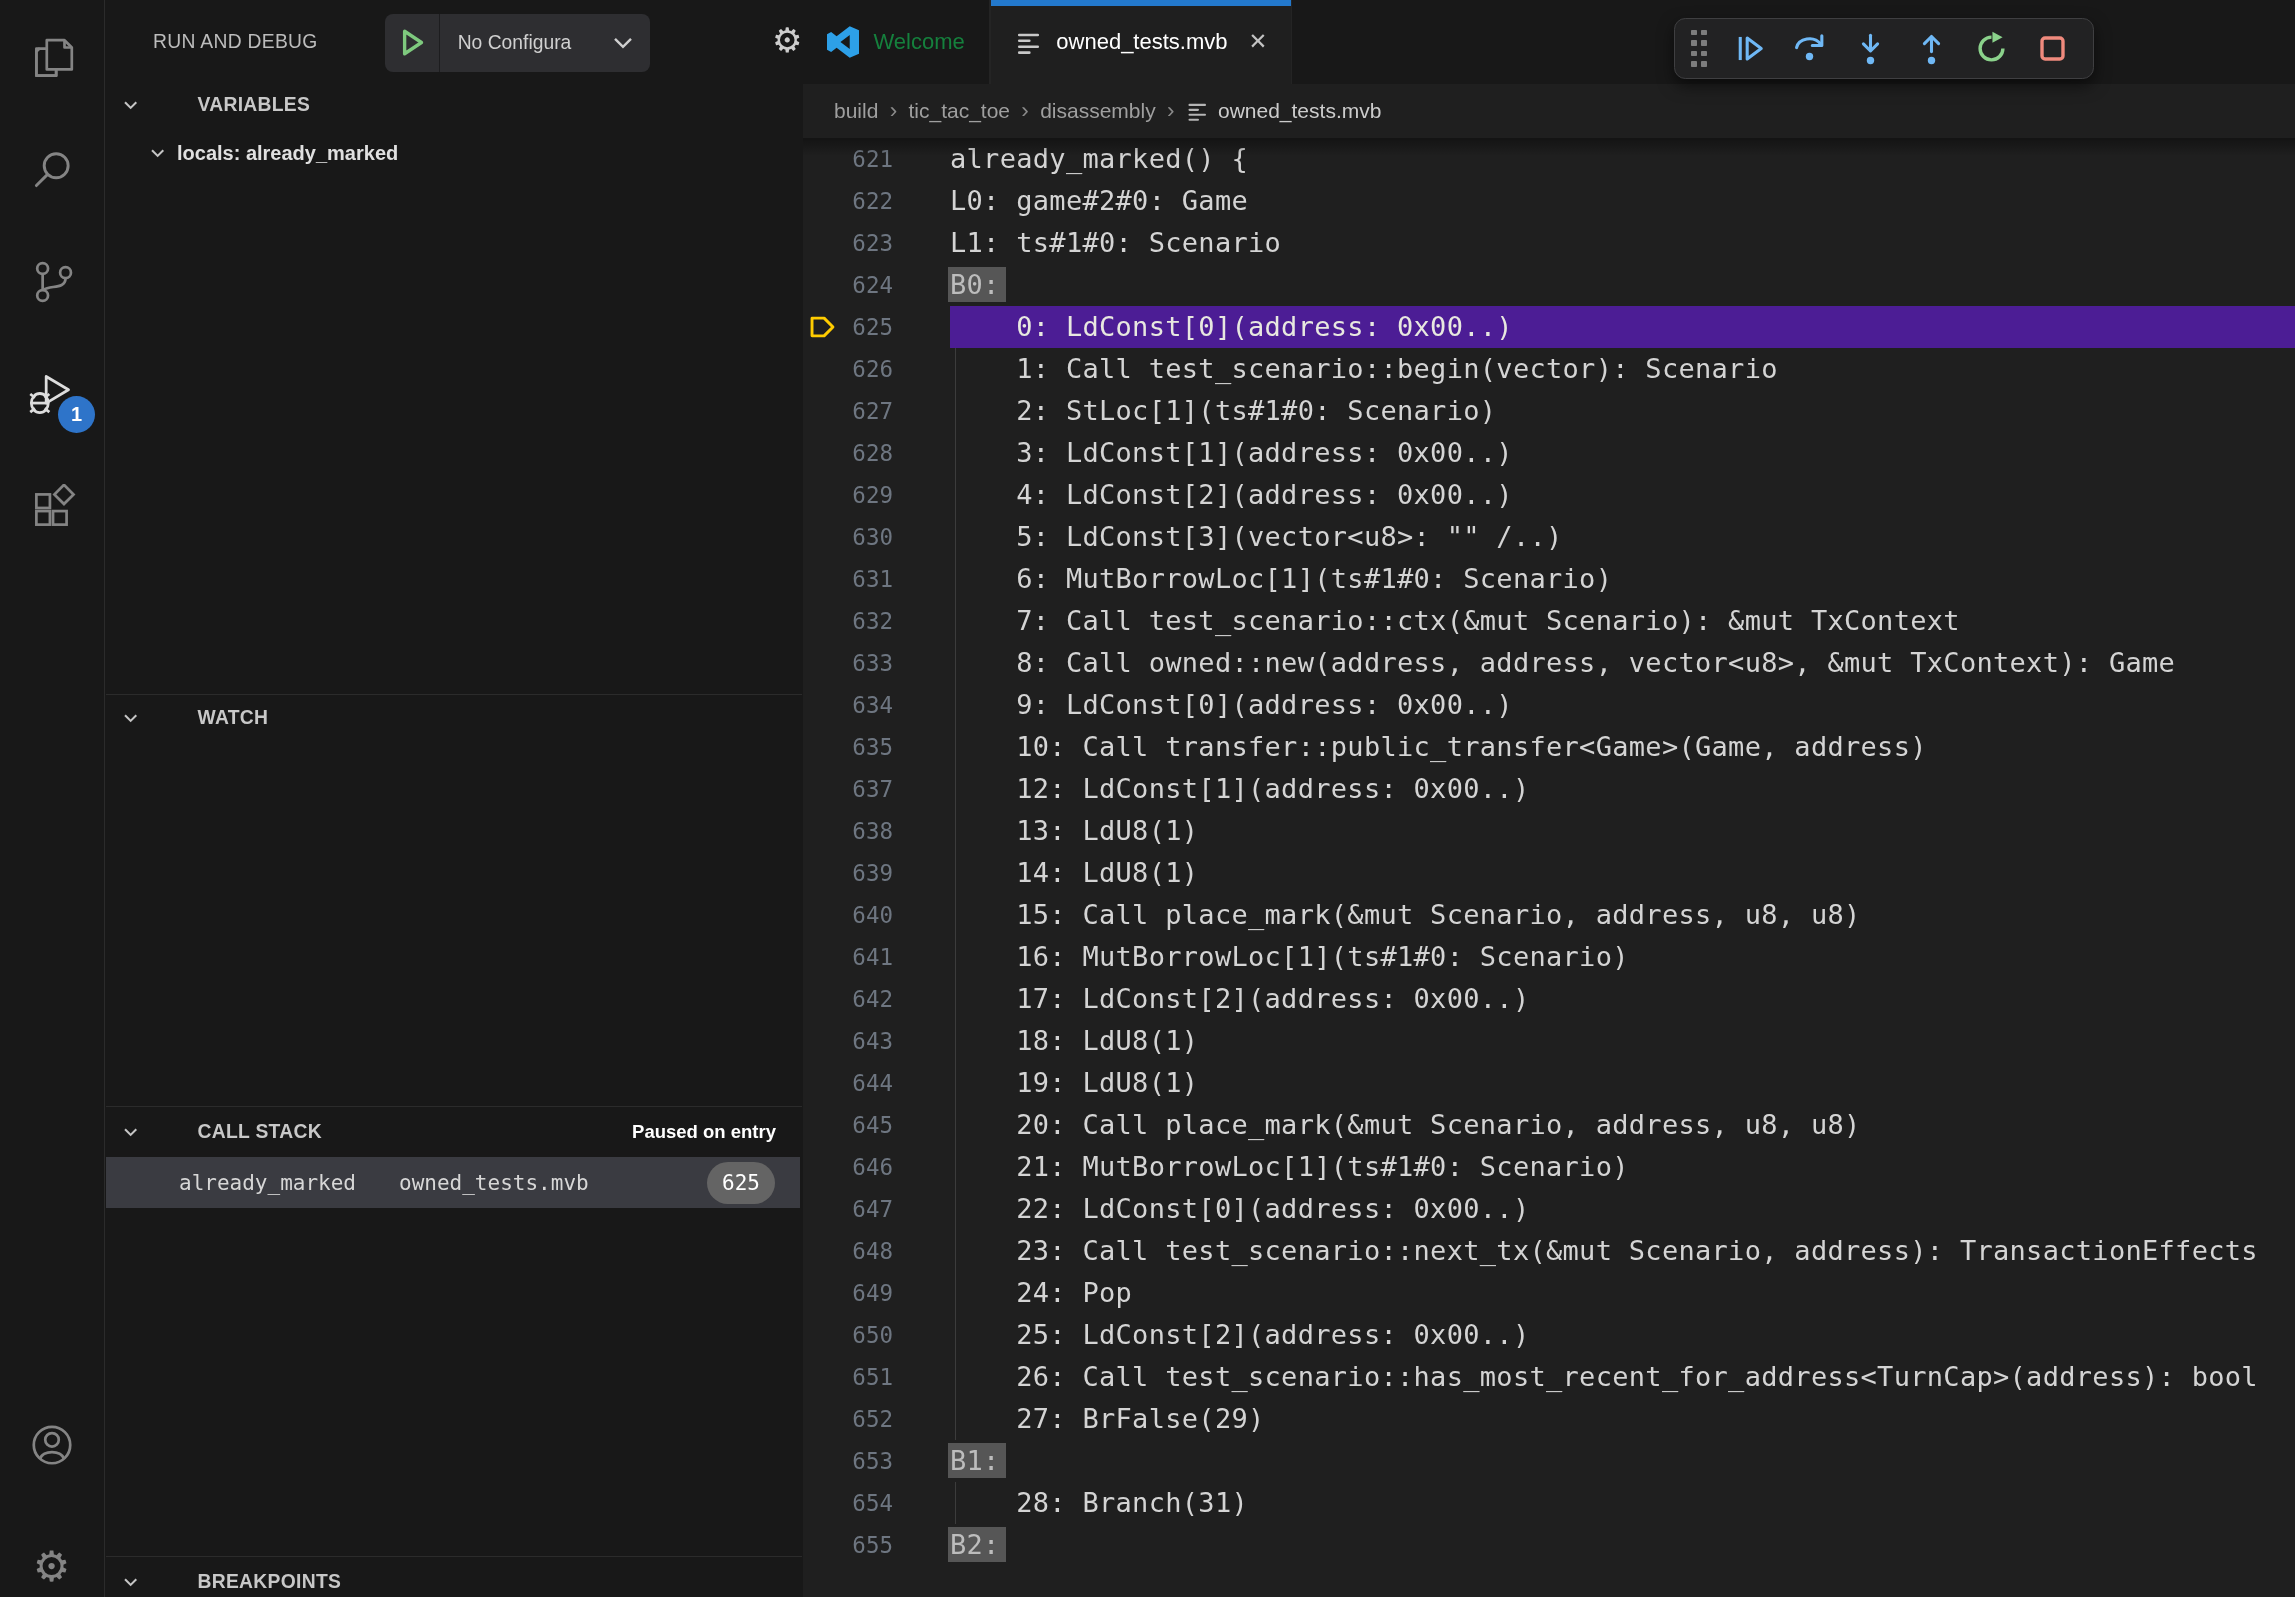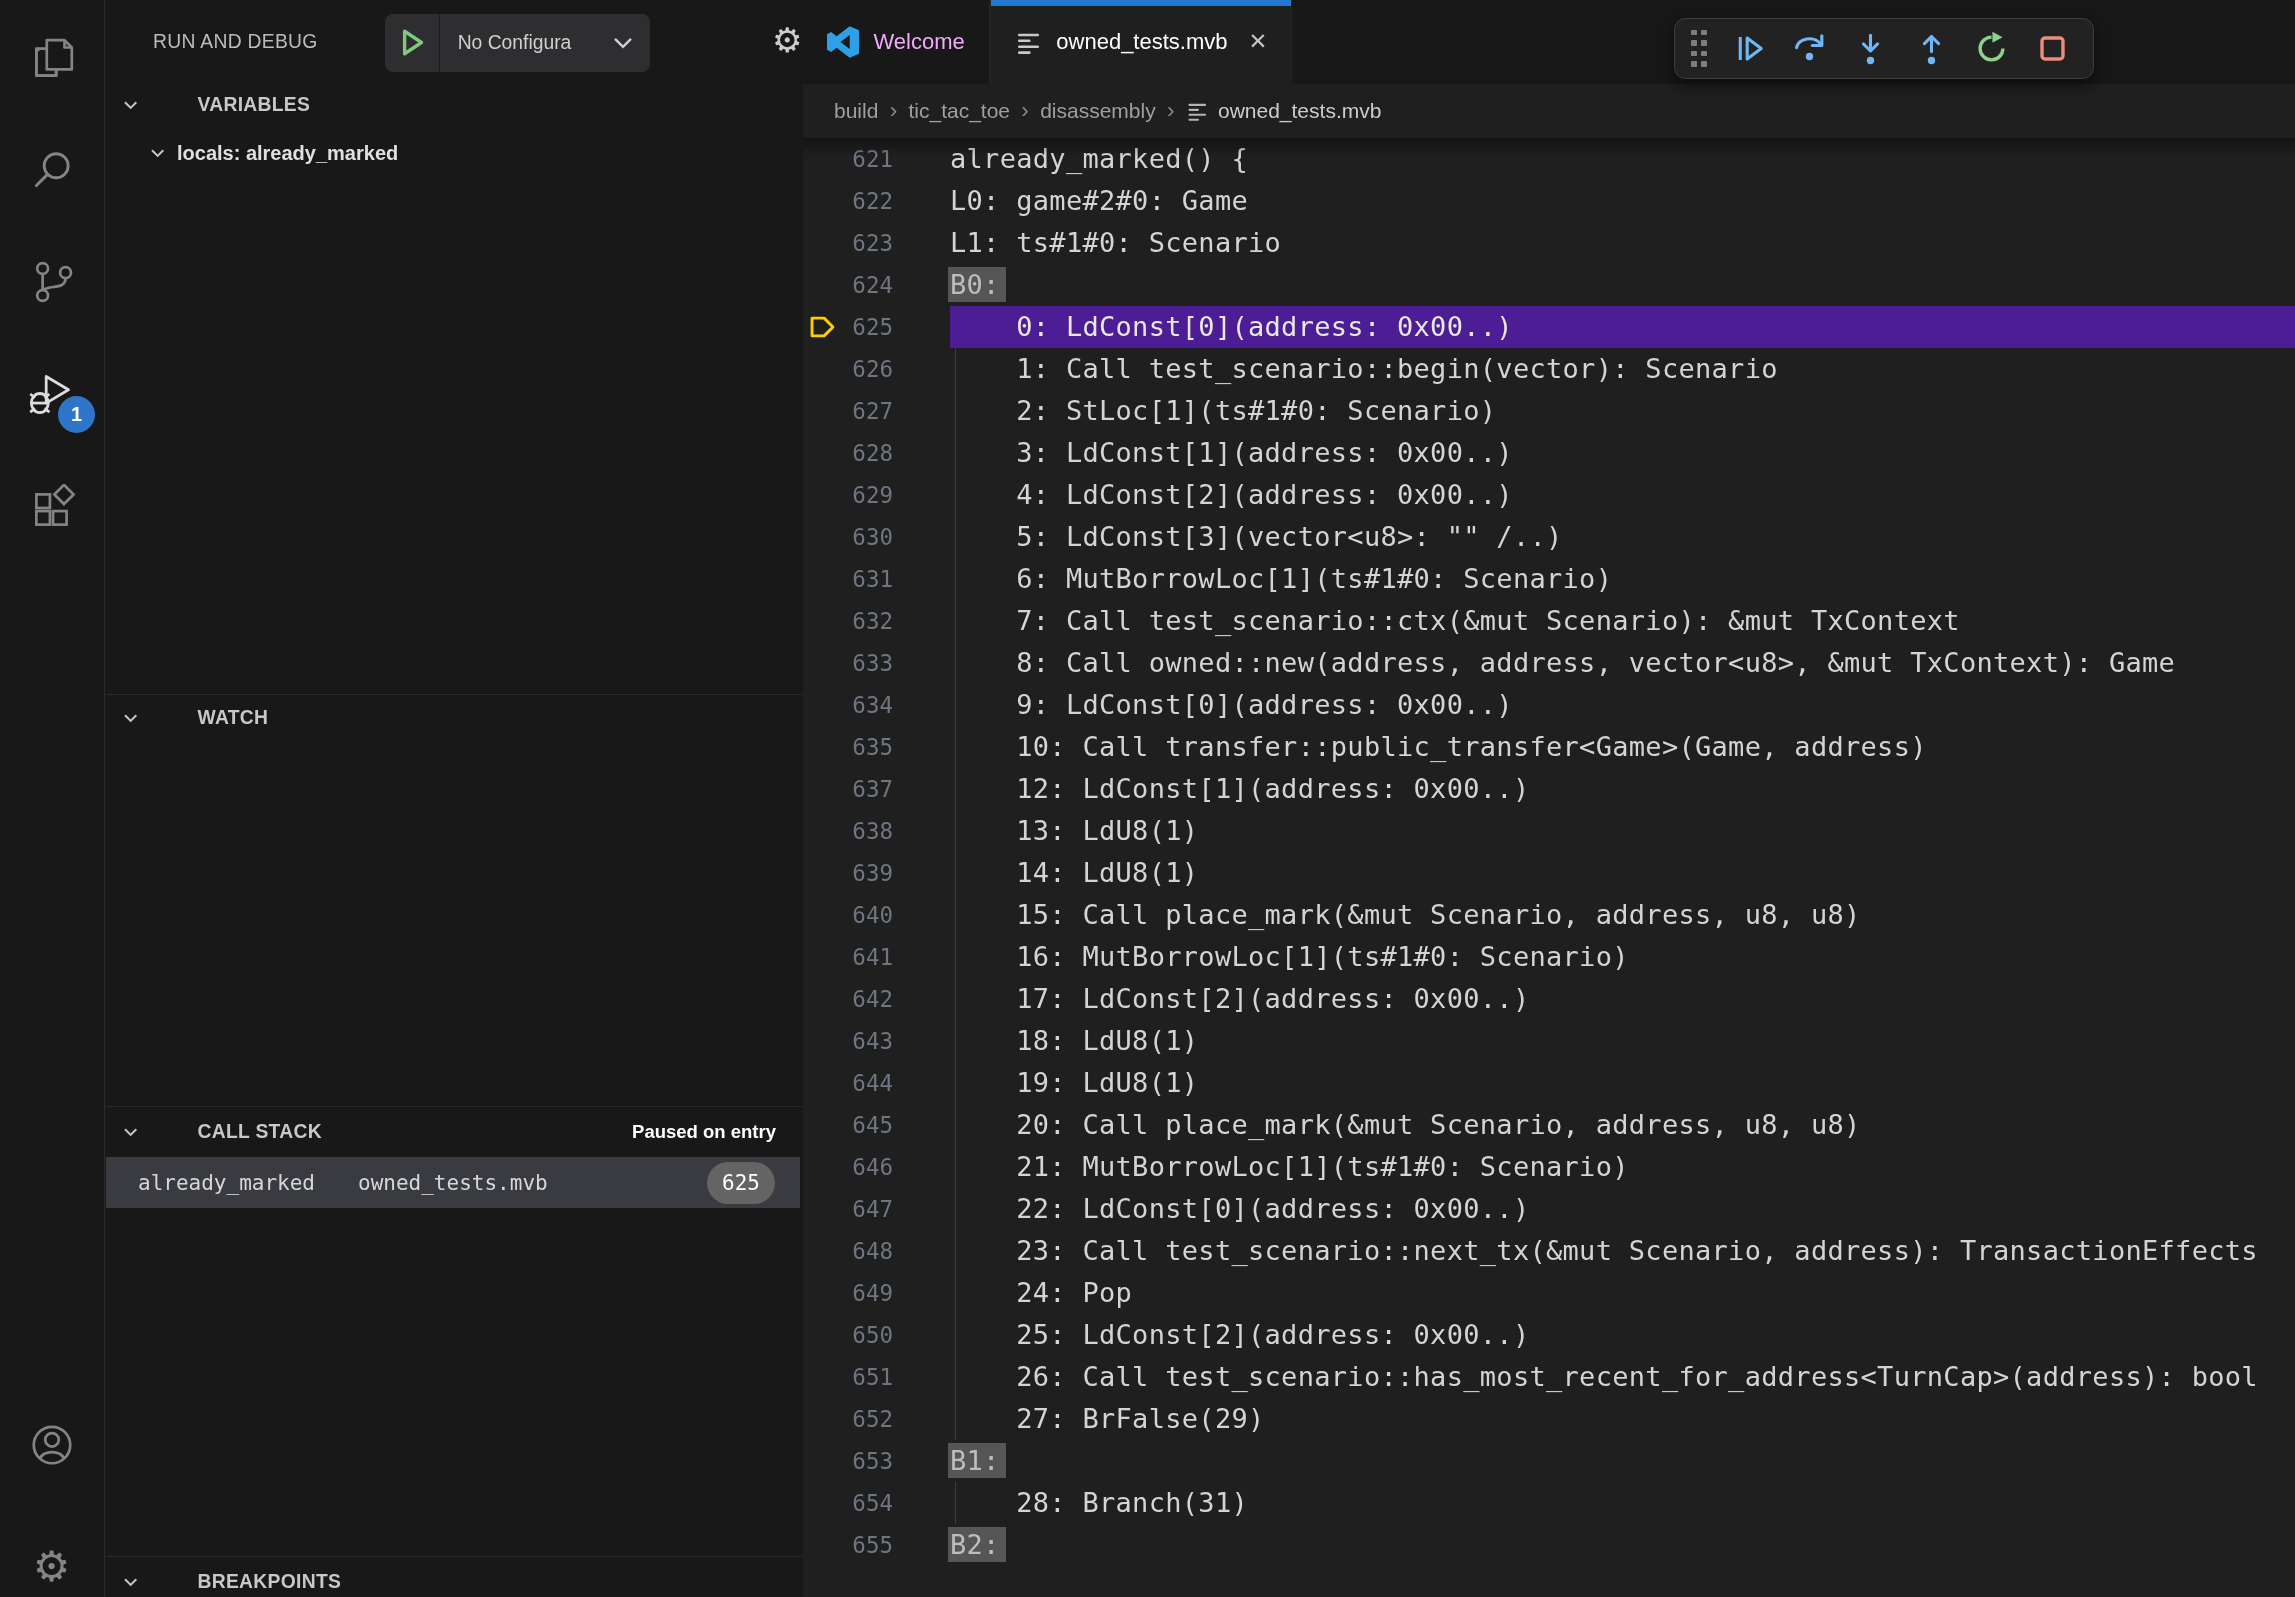--- a/index.html
+++ b/index.html
@@ -46,34 +46,34 @@
   .sect-chevron { margin-left:14.5px; color:#c5c5c5; flex:0 0 auto; display:flex; }
   .sect-label { margin-left:9.7px; font-size:19.3px; font-weight:700; color:#c8c8c8; letter-spacing:0.3px; }
   .sect-status { margin-left:auto; margin-right:26px; font-size:18.5px; font-weight:700; color:#ffffff; }
 
   .locals-row { position:absolute; left:0; top:132px; width:100%; height:42px; display:flex; align-items:center; }
   .locals-chevron { margin-left:42px; color:#c5c5c5; display:flex; }
   .locals-label { margin-left:9.7px; font-size:20px; font-weight:700; color:#e0e0e0; }
 
   .frame-row { position:absolute; left:0; top:1157px; width:694px; height:51px;
     background:#3a3b41; display:flex; align-items:center; }
-  .frame-name { margin-left:32px; font-size:21px; color:#d7d7d7; }
+  .frame-name { margin-left:73px; font-size:21px; color:#d7d7d7; }
   .frame-file { margin-left:43px; font-size:21px; color:#d7d7d7; }
   .frame-badge { margin-left:auto; margin-right:25px; min-width:68px; height:42px; padding:0 11.3px;
     background:#646464; border-radius:21px; display:flex; align-items:center; justify-content:center;
     color:#ffffff; font-size:21px; }
 
   
   .editor { position:absolute; left:803px; top:0; right:0; bottom:0; background:#1f1f1f; }
   .tabs { position:absolute; left:0; top:0; right:0; height:84px; background:#181818; display:flex; }
   .tab { height:84px; display:flex; align-items:center; padding:0 24px; position:relative;
     border-right:1.6px solid #242424; }
   .tab .tab-label { font-size:22px; white-space:nowrap; }
   .tab.inactive { background:#181818; }
-  .tab.inactive .tab-label { color:#f0abfc; margin-left:14.5px; }
+  .tab.inactive .tab-label { color:#15803d; margin-left:14.5px; }
   .tab.active { background:#1f1f1f; border-left:1.6px solid #242424; }
   .tab.active::before { content:""; position:absolute; left:0; top:0; right:0; height:6.4px; background:#2379cd; }
   .tab.active .tab-label { color:#ffffff; margin-left:14.5px; }
   .tab-close { margin-left:21px; color:#c3c3c3; font-size:22.5px; line-height:22.5px; }
 
   .breadcrumbs { position:absolute; left:0; top:84px; right:0; height:54px; background:#1f1f1f;
     display:flex; align-items:center; font-size:21px; color:#9f9f9f; }
   .breadcrumbs .bc-first { margin-left:31px; }
   .bc-sep { margin:0 11.3px; color:#8a8a8a; font-size:22.5px; }
   .bc-file { color:#cccccc; }

